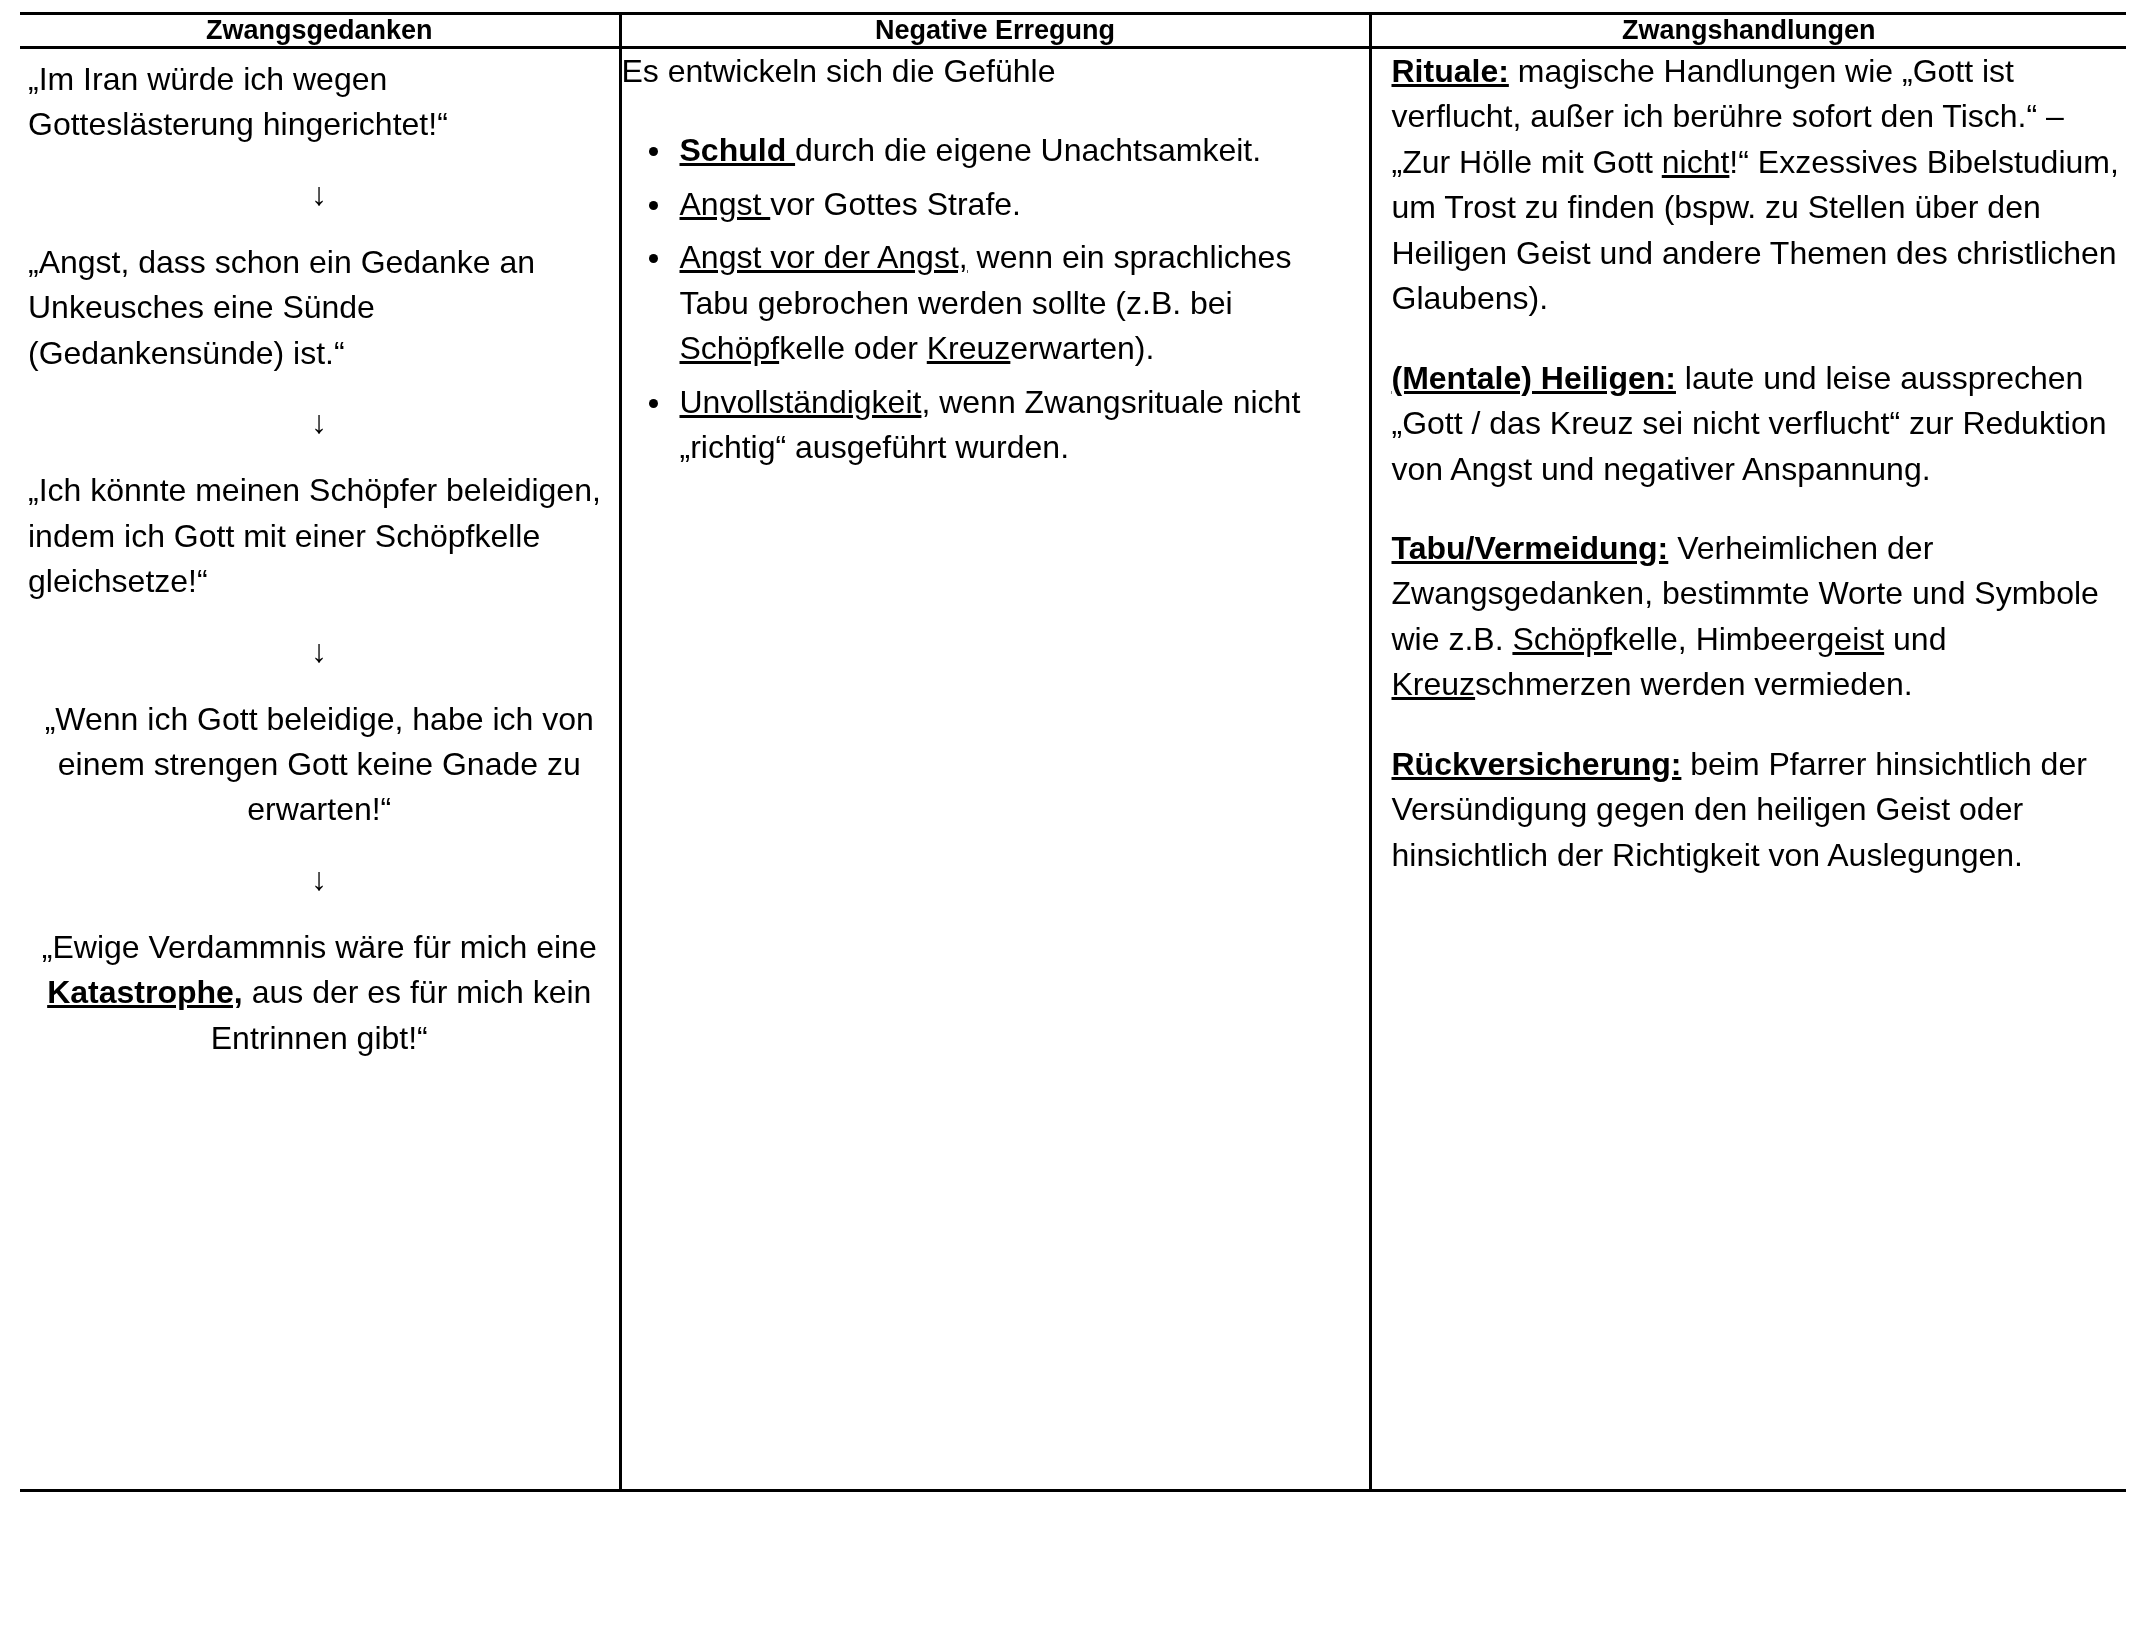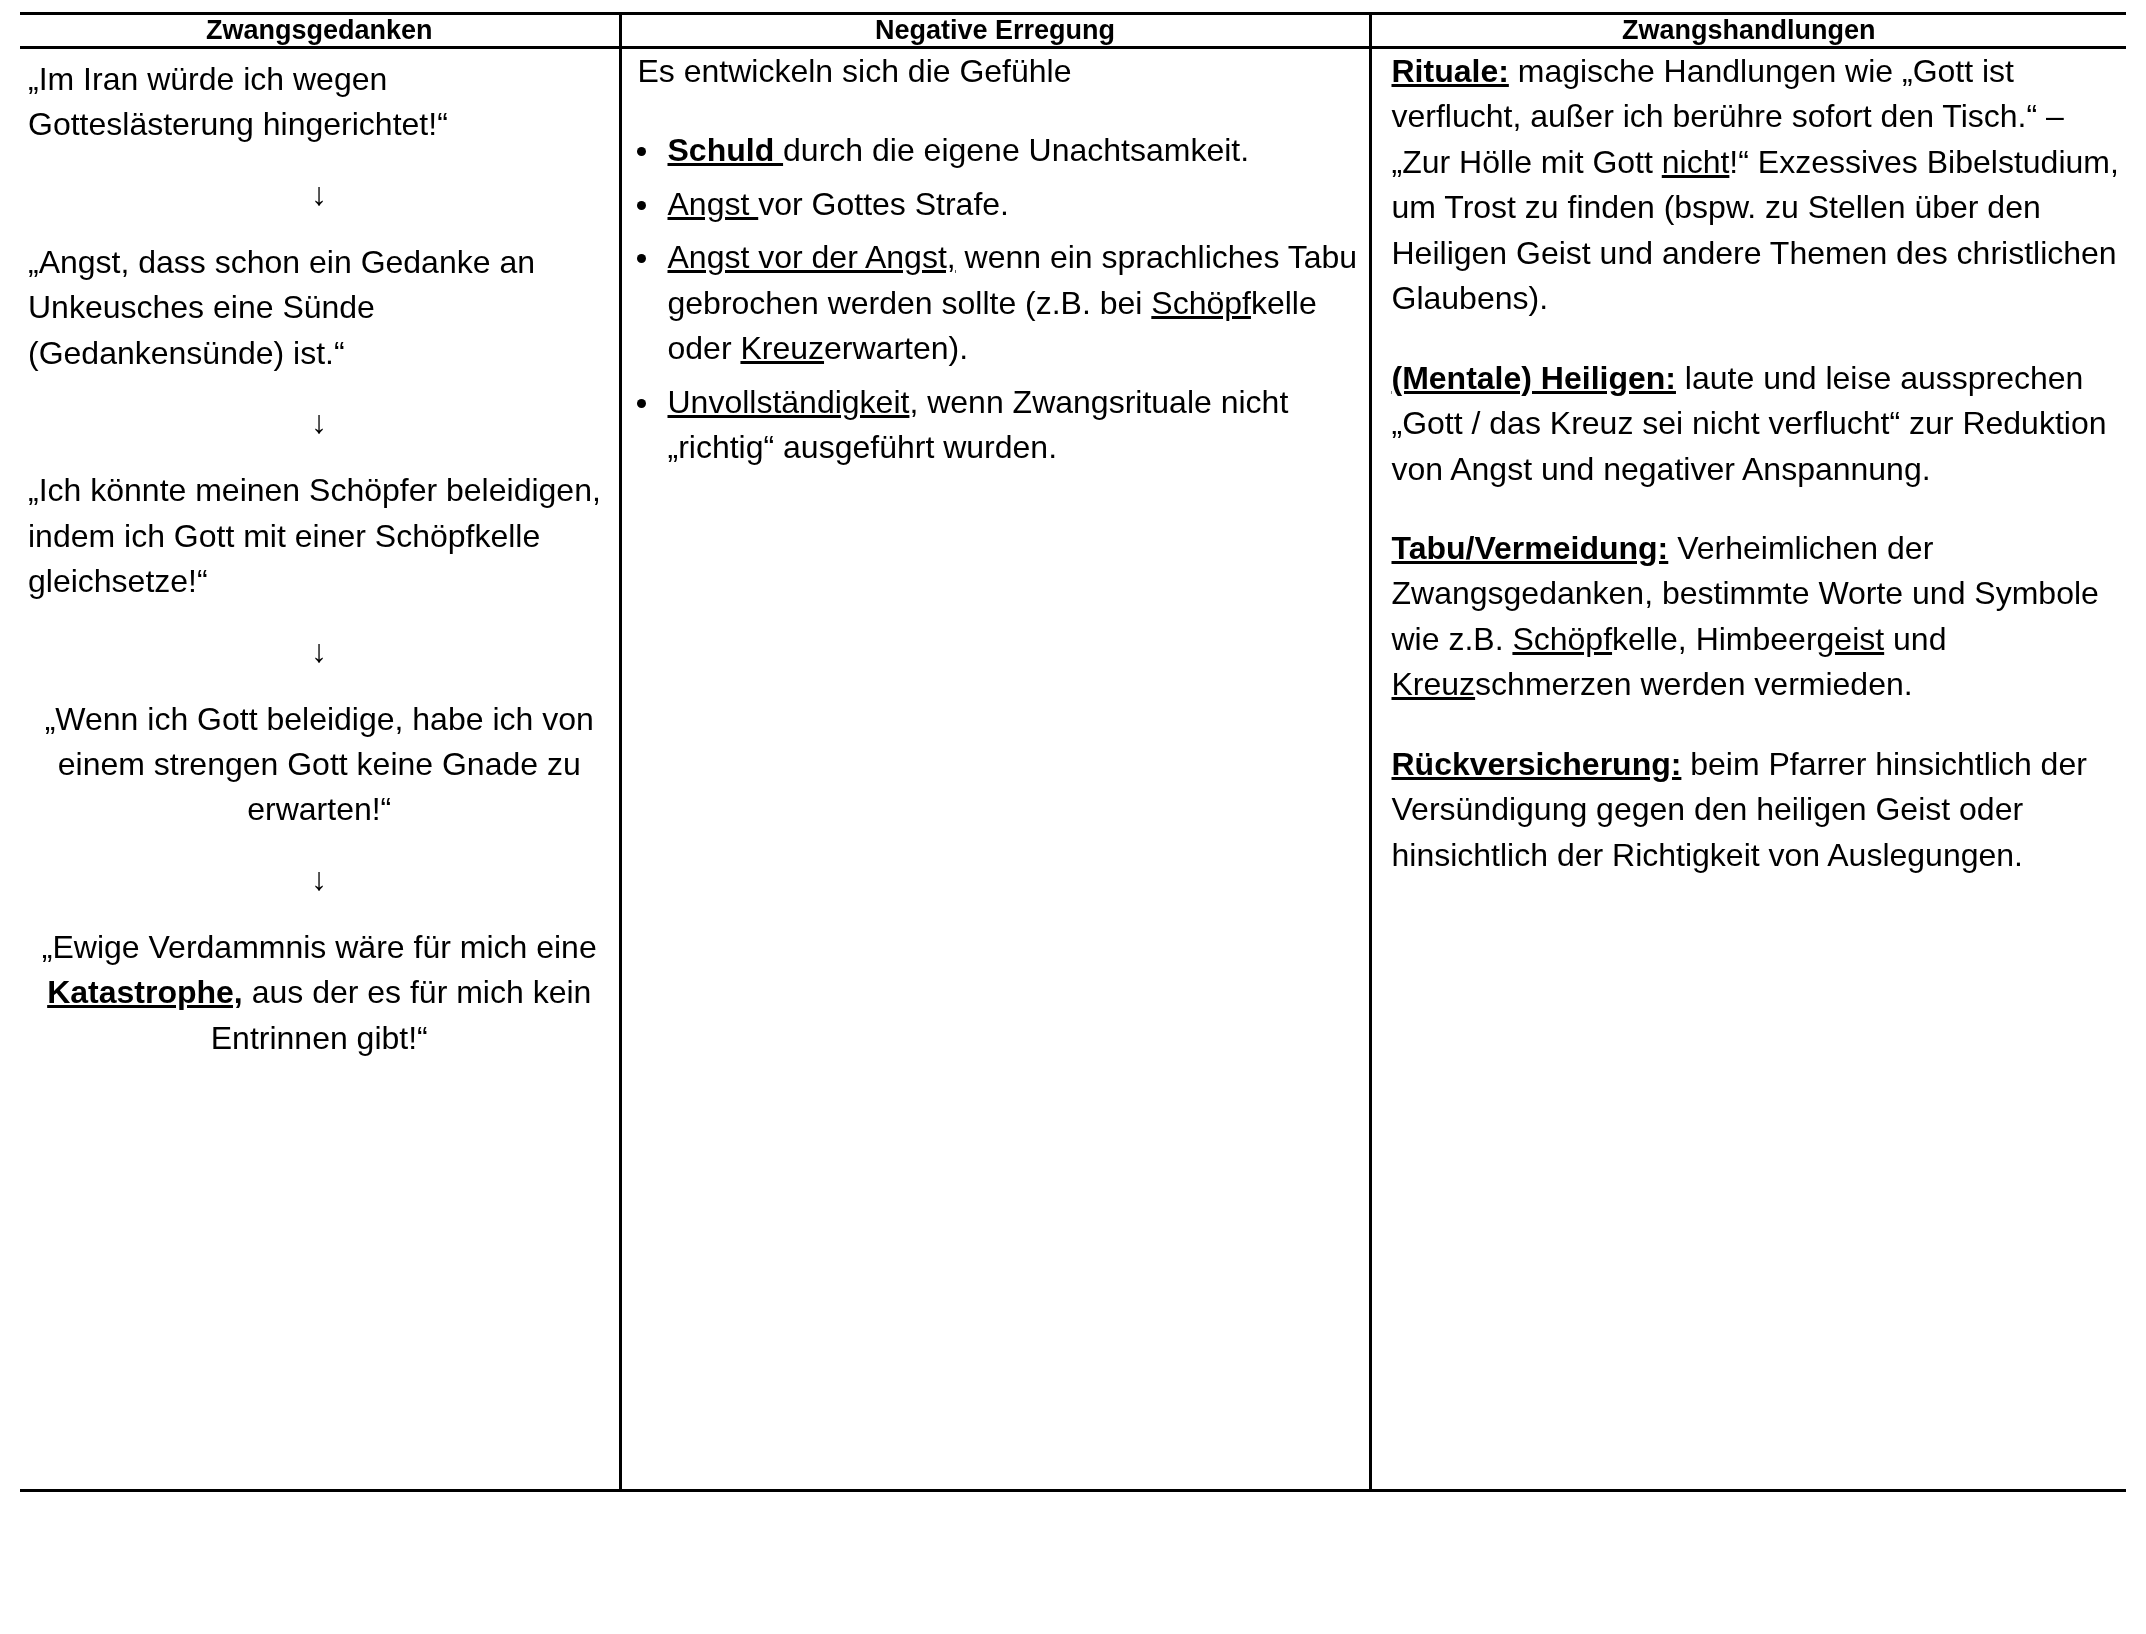--- a/index.html
+++ b/index.html
@@ -73,25 +73,25 @@
   }
   .arrow {
     text-align: center;
     font-size: 32px;
     margin: 30px 0 30px 0;
     line-height: 1;
   }
 
   
   .intro {
-    margin: 0 0 34px 16px;
+    margin: 0 0 34px 0;
   }
   ul.feelings {
     margin: 0;
-    padding-left: 40px;
+    padding-left: 52px;
     list-style: disc;
   }
   ul.feelings li {
     margin-bottom: 8px;
     padding-left: 6px;
   }
   ul.feelings li::marker {
     font-size: 30px;
   }
 

